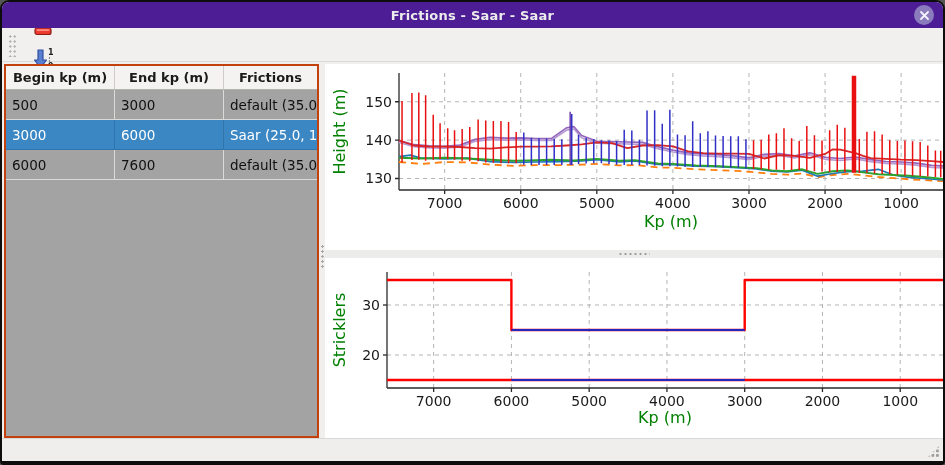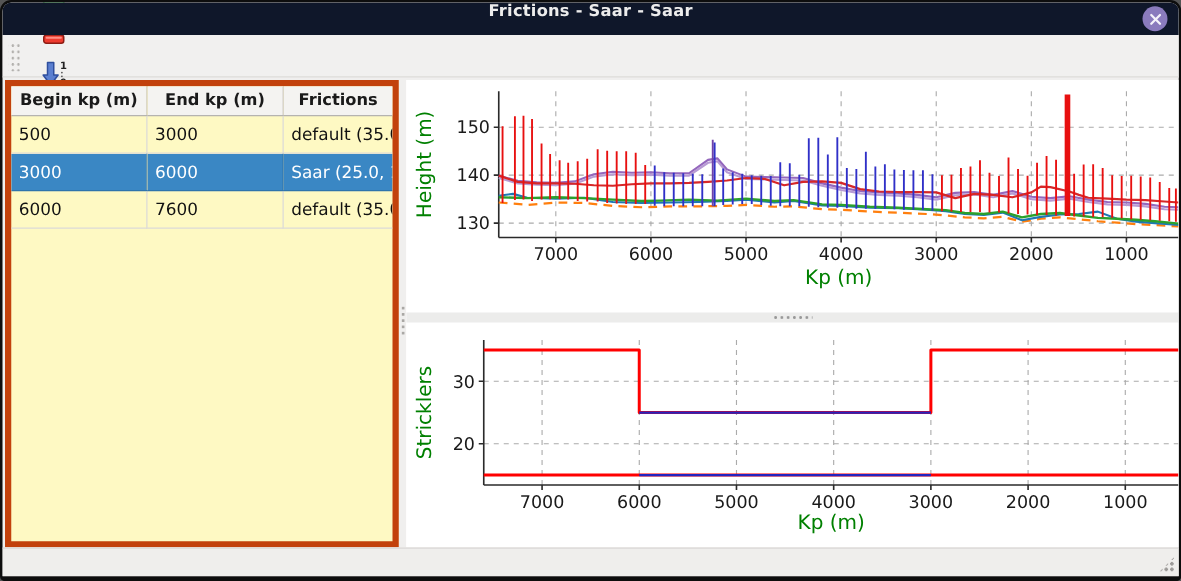--- a/index.html
+++ b/index.html
@@ -4,22 +4,22 @@
 <style>
   html,body{margin:0;padding:0;background:#555;font-family:"DejaVu Sans",sans-serif;}
   .window{
     position:relative;width:945px;height:465px;box-sizing:border-box;
     border:2px solid #0d0d0d;border-bottom-width:4px;
     border-radius:9px 9px 4px 4px;overflow:hidden;background:#f0efee;
     display:flex;flex-direction:column;
   }
   
   .titlebar{
-    height:26px;flex:0 0 26px;background:#0f172a;
-    display:flex;align-items:flex-start;justify-content:center;position:relative;
+    height:26px;flex:0 0 26px;background:#4c1d95;
+    display:flex;align-items:center;justify-content:center;position:relative;
   }
   .titlebar .title{color:#ececec;font-size:13px;font-weight:bold;letter-spacing:.2px;}
   .close-btn{
     position:absolute;right:9px;top:3px;width:20px;height:20px;border-radius:50%;
     background:#8a7bbd;border:none;padding:0;cursor:pointer;
     display:flex;align-items:center;justify-content:center;
   }
   
   .toolbar{
     height:34px;flex:0 0 34px;background:#f1f0ef;border-bottom:1px solid #dddbd9;
@@ -30,21 +30,21 @@
     background-image:radial-gradient(circle,#b3b1ae 1px,transparent 1.2px);
     background-size:4.5px 5px;background-position:1px 1px;
   }
   .tb-btn{
     width:30px;height:28px;border:none;background:transparent;padding:1px;
     display:flex;align-items:center;justify-content:center;cursor:pointer;border-radius:3px;
   }
   
   .main{flex:1 1 auto;display:flex;padding:2px 0 0 2px;box-sizing:border-box;overflow:hidden;}
   .table-panel{
-    width:315px;flex:0 0 315px;background:#fef9c3;border:5px solid #c2410c;
+    width:315px;flex:0 0 315px;background:#a3a3a3;border:2px solid #c2410c;
     box-sizing:border-box;overflow:hidden;
   }
   table.frictions{border-collapse:collapse;width:100%;font-size:13.5px;table-layout:fixed;}
   table.frictions th{
     height:23px;background:#f4f3f1;border-right:1px solid #cfccc9;border-bottom:1px solid #b5b3b0;
     font-weight:bold;color:#1a1a1a;text-align:center;font-size:13px;padding:0 2px;
     overflow:hidden;white-space:nowrap;
   }
   table.frictions th:last-child{border-right:none;}
   table.frictions td{

